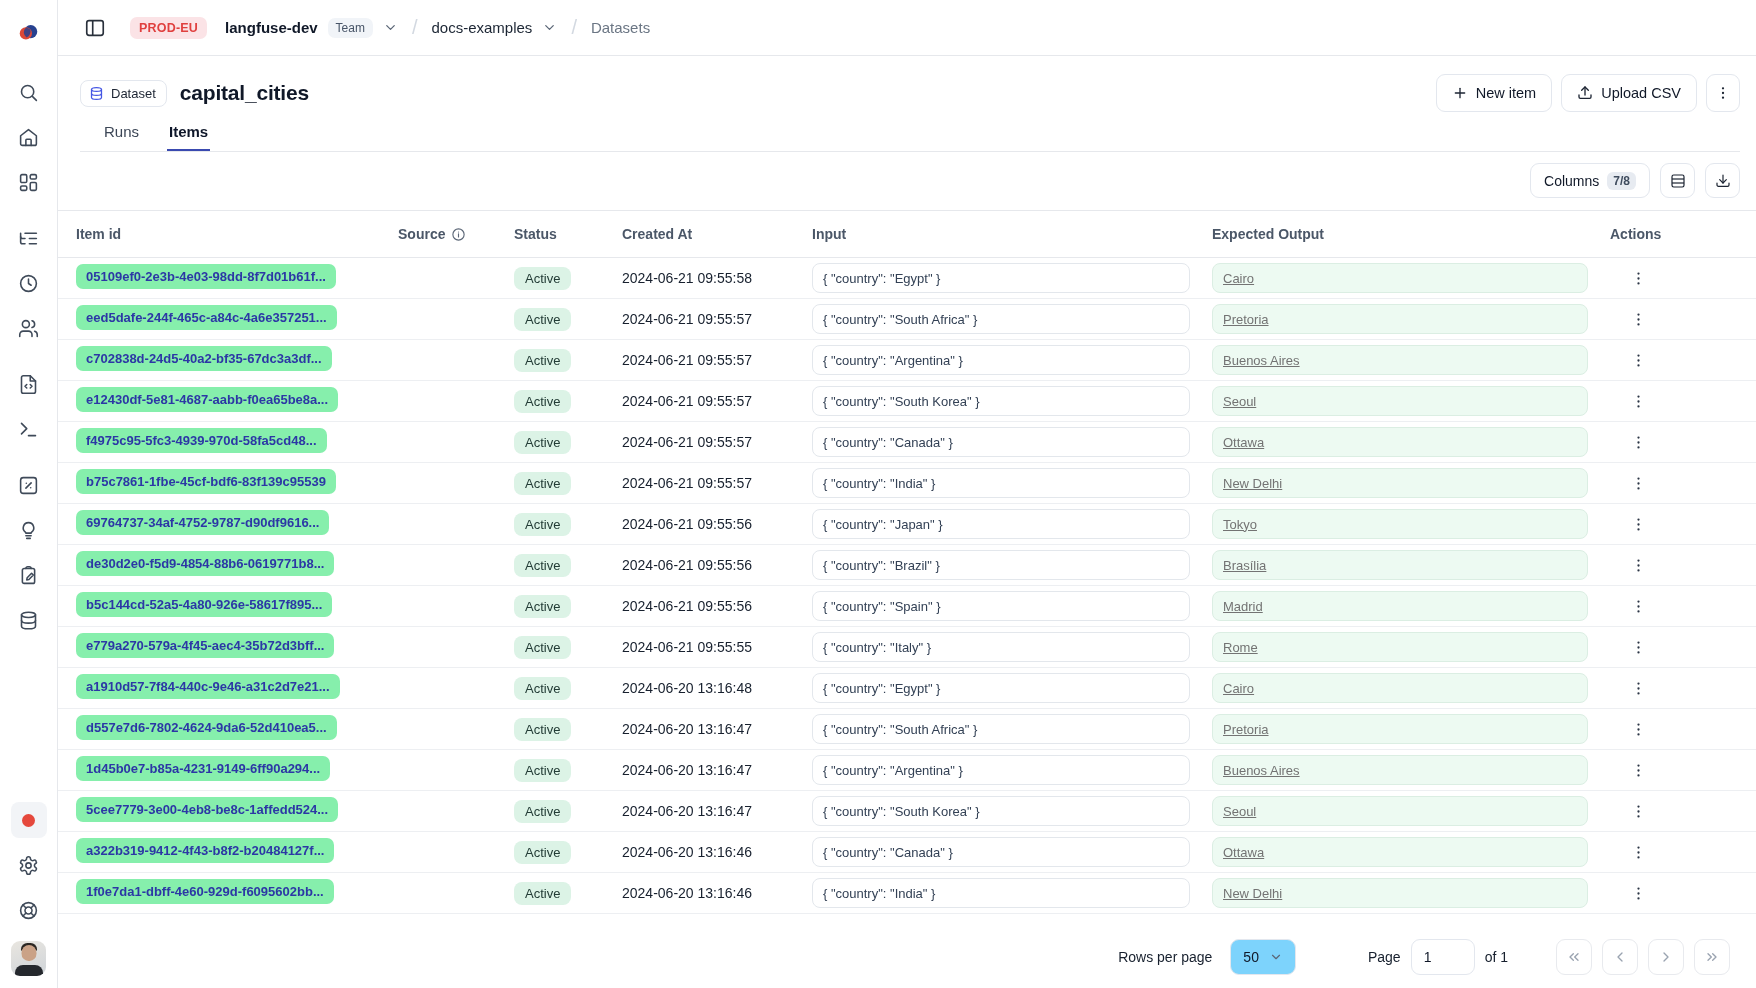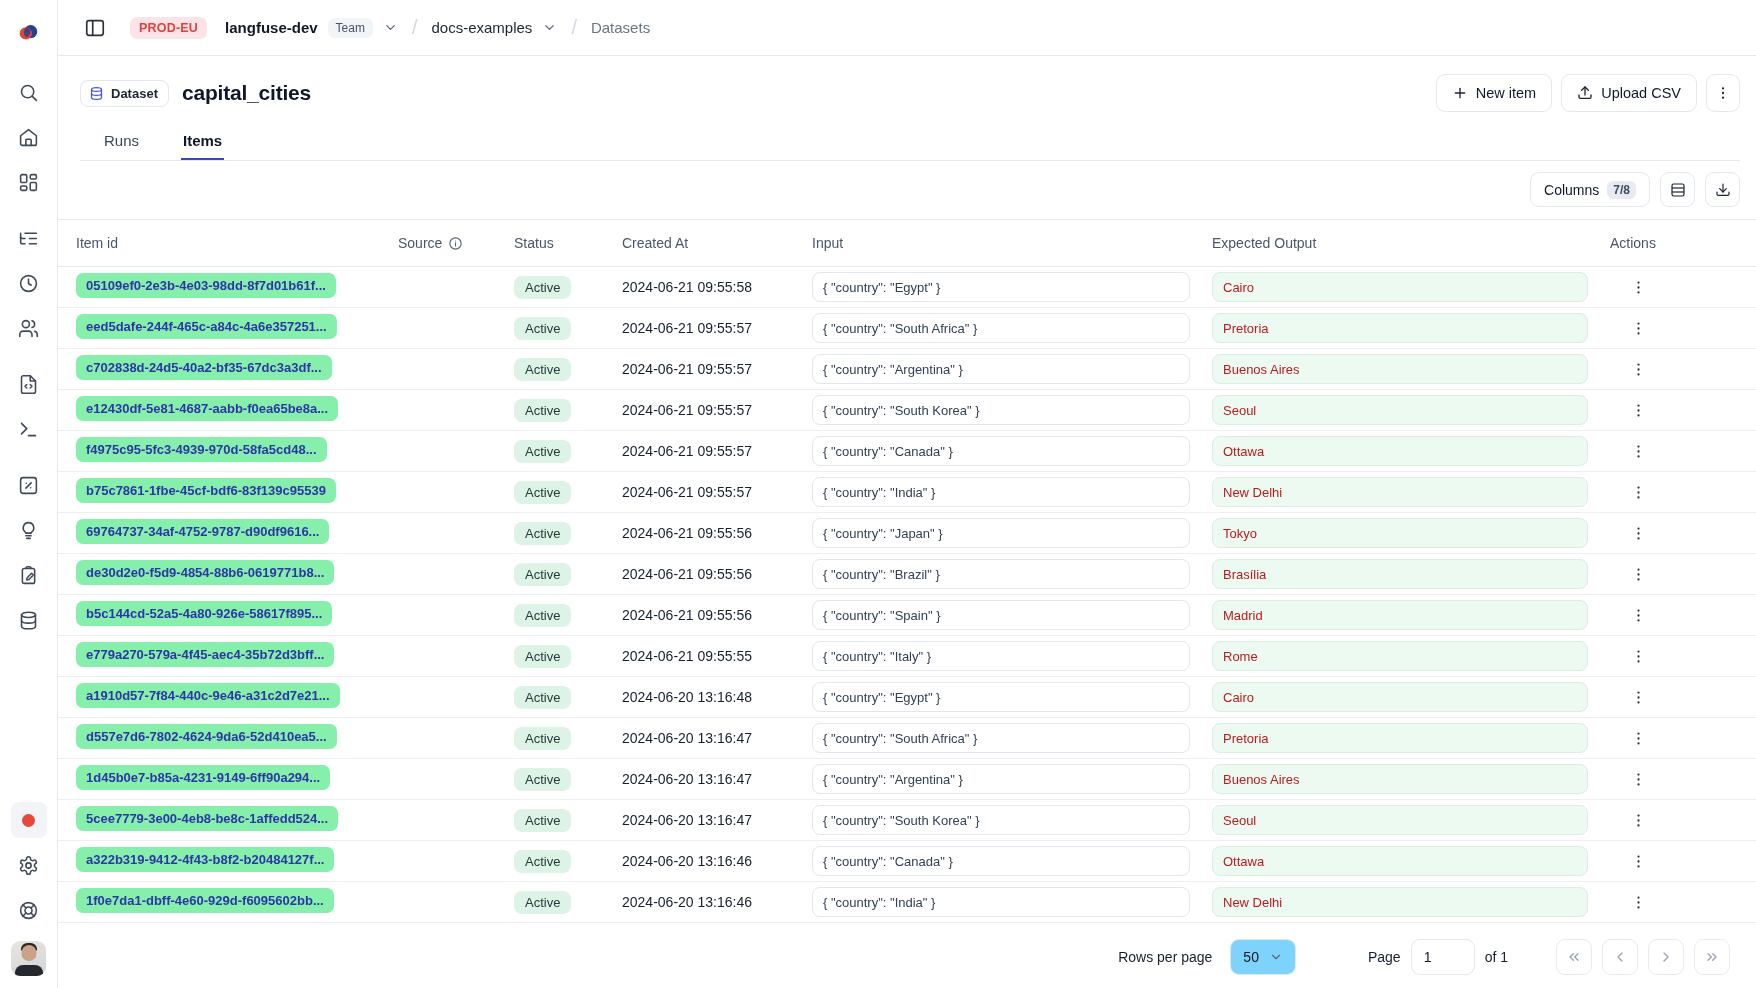--- a/index.html
+++ b/index.html
@@ -44,33 +44,33 @@
   .crumb-chevron { color:#5b6676; display:flex; cursor:pointer; }
   .slash { color:#d3d9e1; font-size:20px; font-weight:300; padding:0 4px; }
   .crumb-link { font-size:15px; font-weight:500; color:#1b2533; cursor:pointer; }
   .crumb-muted { font-size:15px; font-weight:500; color:#6b7684; }
 
   
   .title-section { padding:18px 16px 0 22px; }
   .title-row { display:flex; align-items:center; justify-content:space-between; }
   .title-left { display:flex; align-items:center; gap:13px; }
   .dataset-badge { display:inline-flex; align-items:center; gap:7px; border:1px solid #e3e7ee;
-    border-radius:8px; padding:5px 10px 5px 8px; font-size:13px; font-weight:700; color:#1d2533;
+    border-radius:8px; padding:5px 10px 5px 8px; font-size:13px; font-weight:400; color:#1d2533;
     background:#fff; }
   .dataset-badge svg { width:15px; height:15px; color:#4556e4; }
   .page-title { font-size:21px; font-weight:700; color:#101828; letter-spacing:-0.2px; }
   .title-actions { display:flex; align-items:center; gap:9px; }
   .btn { display:inline-flex; align-items:center; gap:8px; height:38px; padding:0 15px;
     border:1px solid #e3e7ee; border-radius:9px; background:#fff; font-size:14.5px; font-weight:500;
     color:#101828; cursor:pointer; white-space:nowrap; }
   .btn svg { width:16px; height:16px; color:#1d2533; }
   .btn.icon-only { width:34px; padding:0; justify-content:center; }
 
   
-  .tabs { display:flex; gap:40px; padding:0 0 0 22px; margin-top:14px; border-bottom:1px solid #e6e8ec; }
+  .tabs { display:flex; gap:26px; padding:0 0 0 22px; margin-top:5px; border-bottom:1px solid #e6e8ec; }
   .tab { font-size:15px; font-weight:500; color:#33405280; color:#3c4656; padding:6px 2px 9px;
     cursor:pointer; border-bottom:2px solid transparent; }
   .tab.active { color:#0f172a; font-weight:600; border-bottom-color:#3a4ab0; }
 
   
   .toolbar { display:flex; align-items:center; justify-content:flex-end; gap:10px;
     padding:11px 16px 12px; }
   .columns-btn { height:35px; display:inline-flex; align-items:center; gap:8px; padding:0 13px;
     border:1px solid #e3e7ee; border-radius:9px; background:#fff; font-size:14px; font-weight:500;
     color:#101828; cursor:pointer; }
@@ -79,35 +79,35 @@
   .tool-icon-btn { width:35px; height:35px; display:flex; align-items:center; justify-content:center;
     border:1px solid #e3e7ee; border-radius:9px; background:#fff; color:#1d2533; cursor:pointer; }
   .tool-icon-btn svg { width:16px; height:16px; }
 
   
   .table { flex:1; min-height:0; }
   .thead, .trow { display:grid;
     grid-template-columns:322px 116px 108px 190px 400px 398px 1fr;
     align-items:center; padding-left:10px; padding-right:16px; }
   .thead { height:48px; border-top:1px solid #e6e8ec; border-bottom:1px solid #e6e8ec;
-    color:#44506180; color:#4b5768; font-size:14px; font-weight:400; }
+    color:#44506180; color:#4b5768; font-size:14px; font-weight:700; }
   .thead > div { padding-left:8px; display:flex; align-items:center; gap:6px; }
   .info-icon { color:#5b6676; display:flex; cursor:pointer; }
   .trow { height:41px; border-bottom:1px solid #edeff2; }
   .trow > div { padding-left:8px; min-width:0; }
   .id-pill { display:inline-block; max-width:300px; background:#86efac; color:#2c37a5;
     font-size:13px; font-weight:700; padding:5px 10px; border-radius:7px; cursor:pointer;
     overflow:hidden; text-overflow:ellipsis; white-space:nowrap; }
   .status-badge { display:inline-block; background:#dcf3e6; color:#233c36; font-size:13px;
     font-weight:400; padding:4px 11px; border-radius:8px; }
   .created-cell { font-size:14px; color:#17202e; }
   .val-box { height:30px; margin-right:14px; border:1px solid #e3e7ec; border-radius:8px;
     background:#fff; display:flex; align-items:center; padding:0 10px; font-size:13px;
     color:#334155; overflow:hidden; white-space:nowrap; }
-  .val-box.expected { background:#edfaf2; border-color:#dbeee3; color:#b91c1c; }
+  .val-box.expected { background:#edfaf2; border-color:#dbeee3; color:#737373;text-decoration:underline; }
   .dots-btn { width:28px; height:28px; margin-left:14px; display:flex; align-items:center;
     justify-content:center; border-radius:7px; color:#2b3545; cursor:pointer; background:transparent; border:none; }
 
   
   .pagination { height:62px; flex:0 0 62px; display:flex; align-items:center;
     justify-content:flex-end; padding-right:26px; gap:10px; font-size:14px; color:#17202e; }
   .rpp-label { margin-right:8px; }
   .select-box { height:36px; display:inline-flex; align-items:center; gap:10px; padding:0 12px;
     border:1px solid #e3e7ee; border-radius:9px; background:#7dd3fc; font-size:14px; color:#101828;
     cursor:pointer; }

